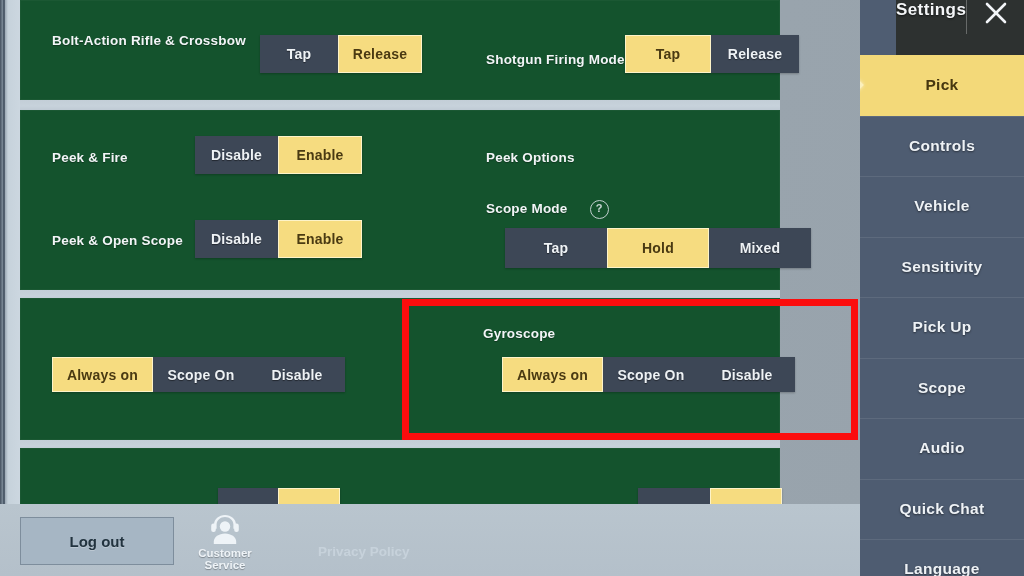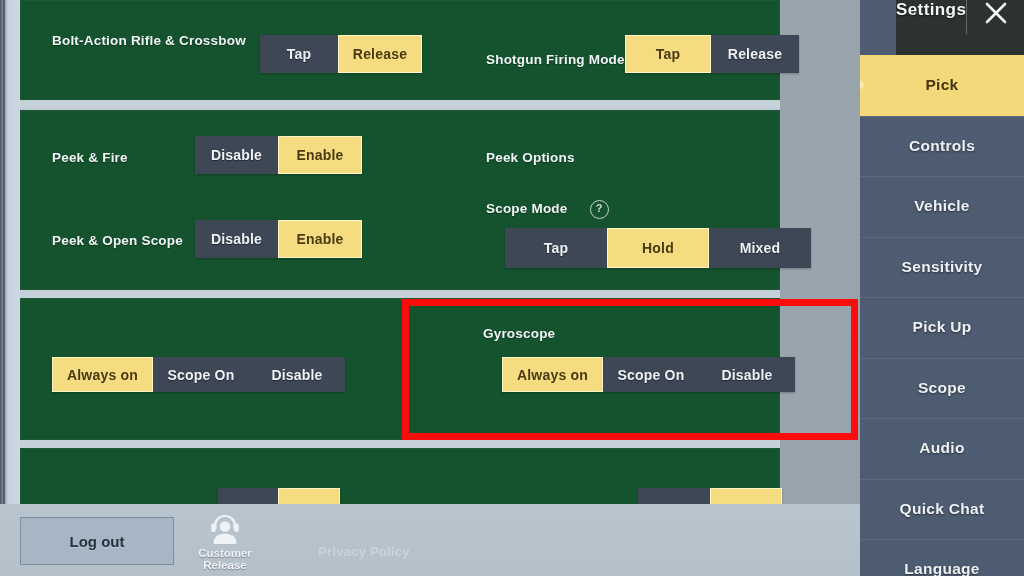--- a/index.html
+++ b/index.html
@@ -337,21 +337,21 @@
     <div class="logout">Log out</div>
 
     <div class="cs">
       <svg class="cs-ico" width="40" height="34" viewBox="0 0 40 34">
         <path d="M20 3c-6.1 0-11 4.3-11 9.6v4.2h2.6V12.6C11.6 8.3 15.4 5 20 5s8.4 3.3 8.4 7.6v4.2H31v-4.2C31 7.3 26.1 3 20 3z" fill="#eef3f7"></path>
         <rect x="6.2" y="11.6" width="4.6" height="8.4" rx="2.1" fill="#eef3f7"></rect>
         <rect x="29.2" y="11.6" width="4.6" height="8.4" rx="2.1" fill="#eef3f7"></rect>
         <circle cx="20" cy="14.5" r="5.2" fill="#eef3f7"></circle>
         <path d="M20 21.5c-6.2 0-11.2 3.6-11.2 8.1V32h22.4v-2.4c0-4.5-5-8.1-11.2-8.1z" fill="#eef3f7"></path>
       </svg>
-      <span class="cs-txt">Customer Release</span>
+      <span class="cs-txt">Customer Service</span>
     </div>
 
     <div class="privacy">Privacy Policy</div>
   </div>
 
   <div class="sidebar">
 
     <div class="sb-header">
       <div class="sb-title">Settings</div>
       <div class="sb-sep"></div>

